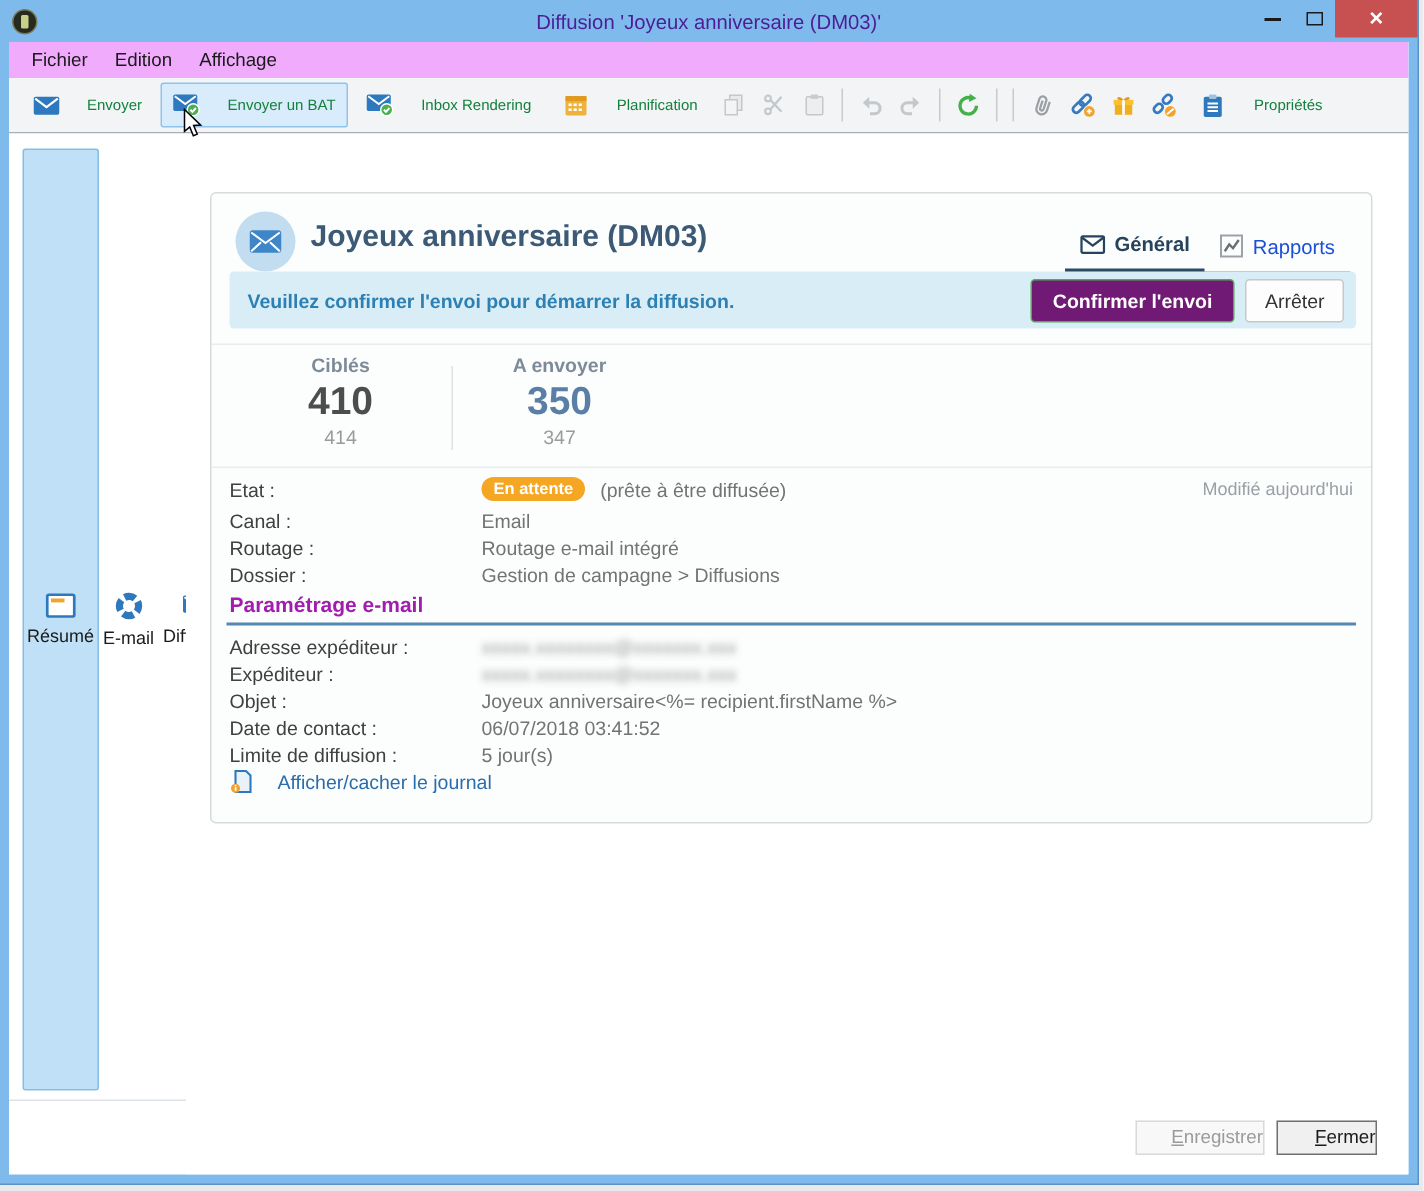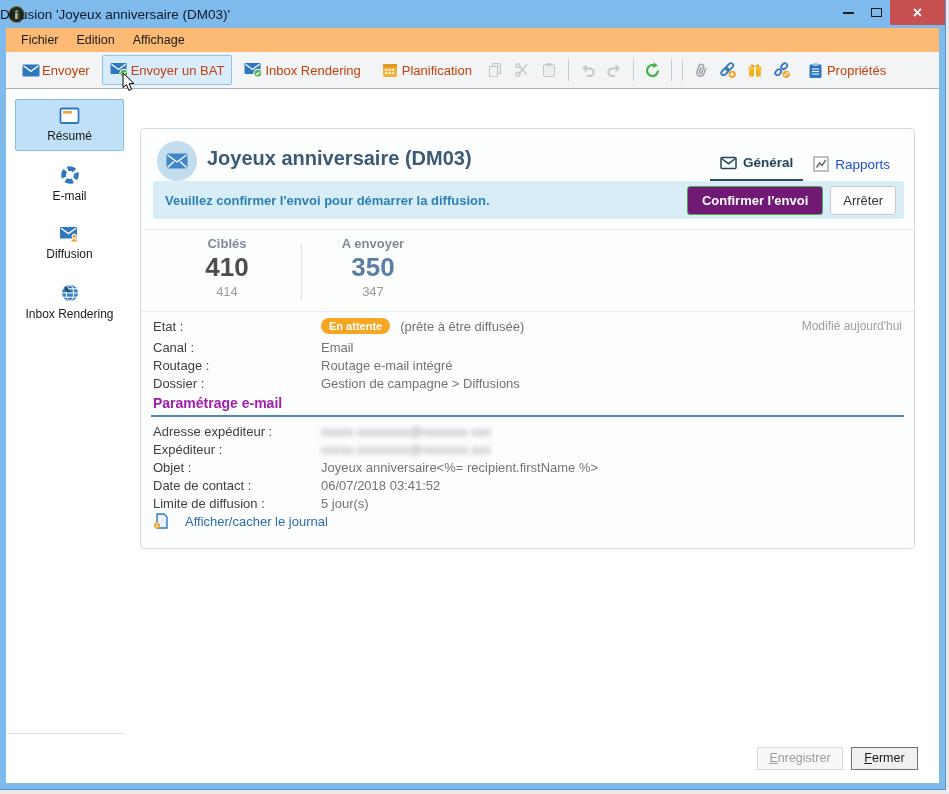--- a/index.html
+++ b/index.html
@@ -4,46 +4,46 @@
 <style>
   *{box-sizing:border-box;margin:0;padding:0}
   html,body{width:949px;height:794px}
   body{background:#E8EAED;font-family:"Liberation Sans",sans-serif;position:relative;overflow:hidden}
 
   
   .window{position:absolute;left:0;top:0;width:945px;height:789px;background:#7EBBEC;box-shadow:0 0 0 1px #5B93C8}
   .titlebar{position:absolute;left:0;top:0;right:0;height:28px;display:flex;align-items:center}
   .app-icon{width:17px;height:17px;border-radius:50%;background:#262B20;border:1px solid #7A7A55;margin-left:8px;position:relative}
   .app-icon::after{content:"";position:absolute;left:5px;top:3px;width:5px;height:9px;background:#C9CF86;border-radius:1px}
-  .title-text{position:absolute;left:0;right:0;font-size:13.5px;color:#0f172a}
+  .title-text{position:absolute;left:0;right:0;text-align:center;font-size:13.5px;color:#4c1d95}
   .win-controls{position:absolute;right:0;top:0;height:25px;display:flex}
   .wc{display:flex;align-items:center;justify-content:center;height:25px}
   .wc-min,.wc-max{width:28px}
   .wc-min i{display:block;width:11px;height:2px;background:#1A1A1A}
   .wc-max i{display:block;width:11px;height:9px;border:1.5px solid #1A1A1A;background:transparent}
   .wc-close{width:55px;background:#C75050;color:#FFF;font-size:16px;font-weight:bold;line-height:1}
 
   .frame{position:absolute;left:6px;top:28px;width:933px;height:755px;background:#FFF;overflow:hidden}
 
   
-  .menubar{position:absolute;left:0;top:0;right:0;height:24px;background:#fdba74;display:flex;align-items:center;padding-left:6px}
+  .menubar{position:absolute;left:0;top:0;right:0;height:24px;background:#f0abfc;display:flex;align-items:center;padding-left:6px}
   .menu-item{font-size:12.5px;color:#1A1A1A;padding:3px 9px;cursor:default}
   .toolbar{position:absolute;left:0;top:24px;right:0;height:37px;background:#F2F4F6;border-bottom:1px solid #A9AFB4;display:flex;align-items:center;padding-left:7px;gap:4px}
-  .tbtn{display:flex;align-items:center;gap:2px;padding:5px 7px;font-size:13px;color:#c2410c;border:1px solid transparent;border-radius:2px;white-space:nowrap}
+  .tbtn{display:flex;align-items:center;gap:18px;padding:5px 7px;font-size:10px;color:#15803d;border:1px solid transparent;border-radius:2px;white-space:nowrap}
   .tbtn.hovered{background:#D9ECFB;border-color:#90C3E9}
   .ticon{display:flex;align-items:center;justify-content:center;width:19px;height:18px}
   .tool{display:flex;align-items:center;justify-content:center;width:23px;height:24px}
   .tsep{width:1px;height:22px;background:#C7CBCF;margin:0 3px}
   .icn svg{display:block}
 
   
   .cursor{position:absolute;left:116px;top:44px;z-index:50;pointer-events:none}
 
   
-  .sidebar{position:absolute;left:0;top:61px;width:118px;height:645px;background:#FFF;border-bottom:1px solid #DDE3E8;display:flex;flex-direction:column;align-items:stretch;padding:10px 0 0 9px}
+  .sidebar{position:absolute;left:0;top:61px;width:118px;height:645px;background:#FFF;border-bottom:1px solid #DDE3E8;display:flex;flex-direction:row;align-items:stretch;padding:10px 0 0 9px}
   .side-item{display:flex;flex-direction:column;align-items:center;justify-content:center;gap:4px;padding:7px 2px;margin-bottom:6px;border:1px solid transparent;border-radius:2px}
   .side-item.selected{background:#BFE0F6;border-color:#85BDE4}
   .side-label{font-size:12px;color:#1A1A1A;white-space:nowrap}
 
   
   .main{position:absolute;left:118px;top:61px;right:0;bottom:0;background:#FFF}
   .card{position:absolute;left:16px;top:39px;width:775px;height:421px;background:#FCFDFD;border:1px solid #D6DADD;border-radius:4px}
 
   .avatar{position:absolute;left:16px;top:12px;width:40px;height:40px;border-radius:50%;background:#C3DDF0;display:flex;align-items:center;justify-content:center}
   .page-title{position:absolute;left:66px;top:18px;font-size:20px;font-weight:bold;color:#3C5A76}
@@ -76,21 +76,21 @@
 
   .section-title{position:absolute;left:12px;top:266px;font-size:14px;font-weight:bold;color:#a21caf}
   .section-rule{position:absolute;left:10px;right:10px;top:286px;height:2px;background:#5587B5}
 
   .blurred{filter:blur(2.6px);opacity:.7;color:#6B6B6B}
 
   .journal{position:absolute;left:12px;top:384px;display:flex;align-items:center;gap:17px}
   .journal a{font-size:13px;color:#2A6DAD;text-decoration:none}
 
   
-  .footer-btn{position:absolute;font-size:12.5px;text-align:center;border-radius:0}
+  .footer-btn{position:absolute;font-size:12.5px;text-align:right;border-radius:0}
   .btn-save{left:751px;top:719px;width:86px;height:23px;background:#F8F8F8;border:1px solid #D9D9D9;color:#9B9B9B}
   .btn-close{left:845px;top:719px;width:67px;height:23px;background:#F0F0F0;border:1px solid #707070;color:#1A1A1A}
   .btn-label{display:block;line-height:21px}
   .btn-label::first-letter{text-decoration:underline}
 </style>
 </head>
 <body>
 
 <div class="window">
 

